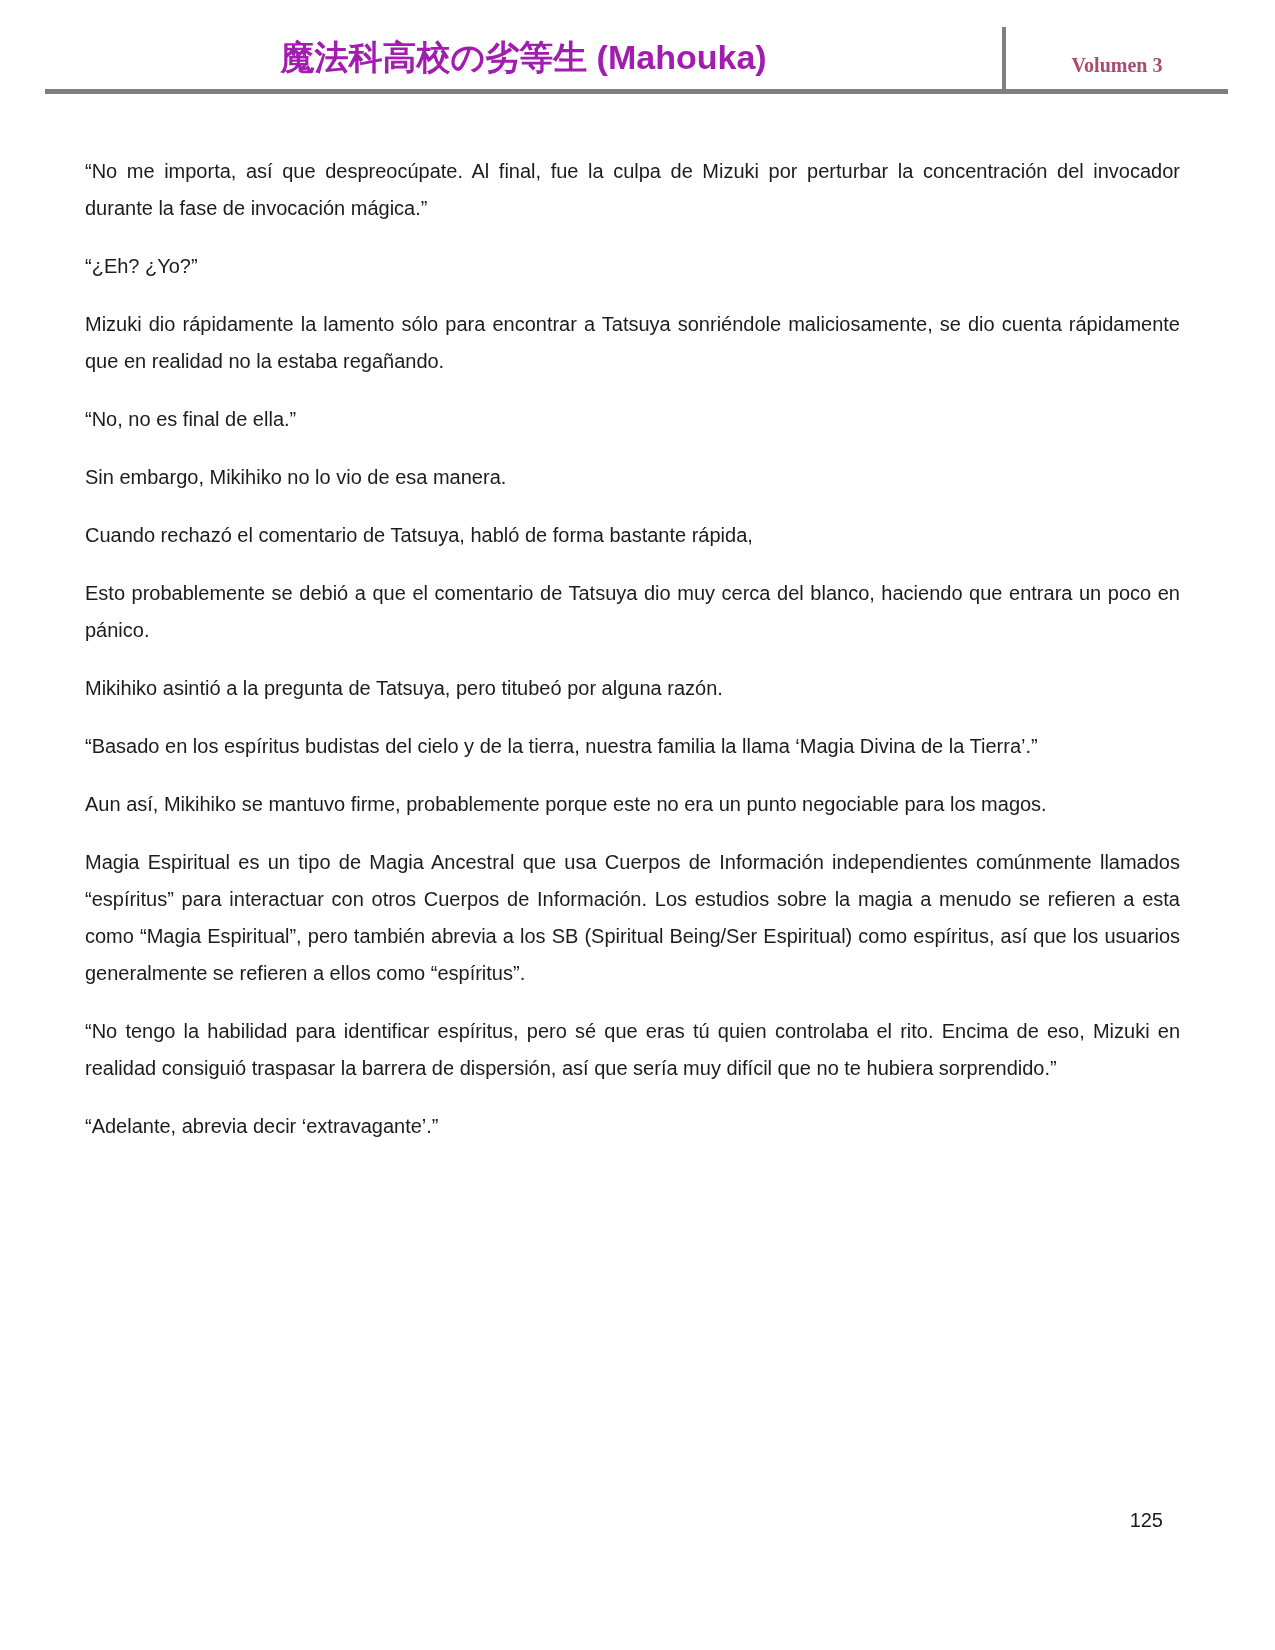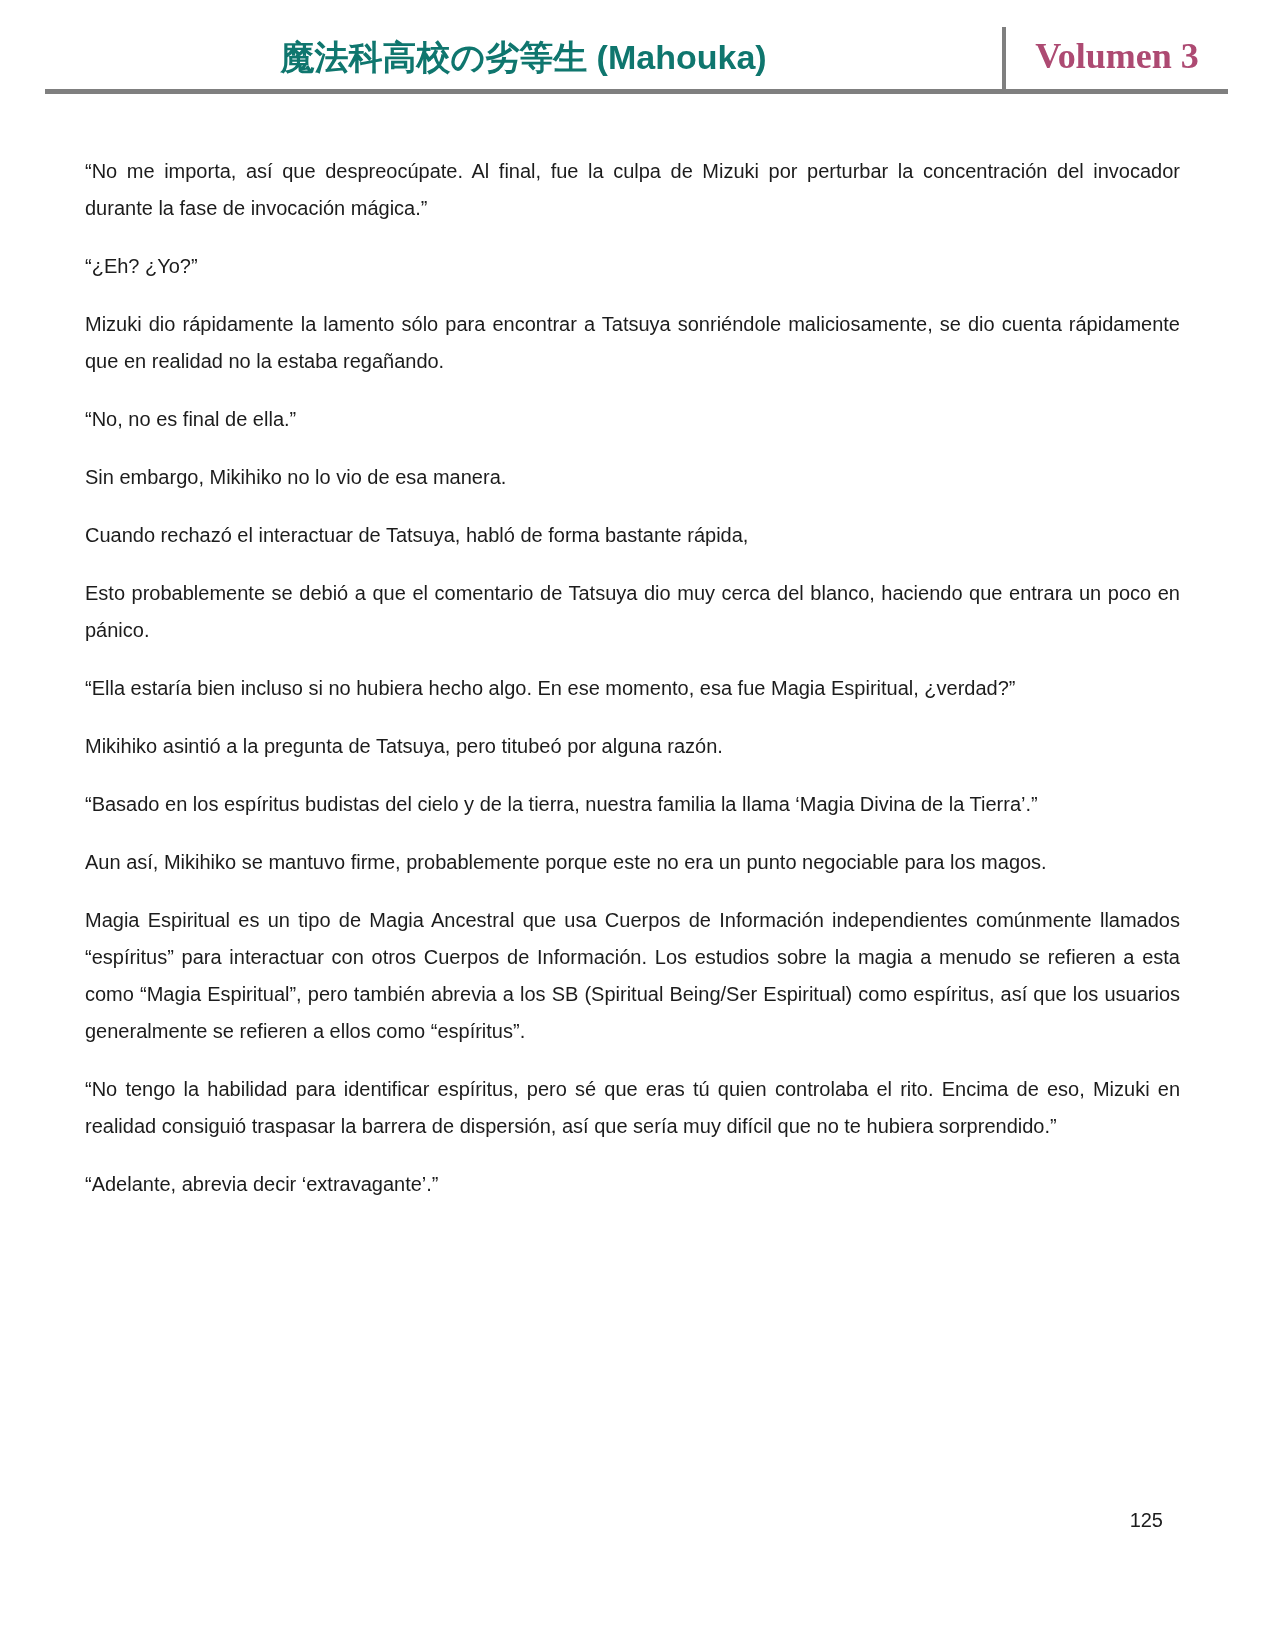--- a/index.html
+++ b/index.html
@@ -19,38 +19,38 @@
     height: 89px;
     border-bottom: 5px solid #7f7f7f;
     display: flex;
     align-items: flex-end;
   }
   .header-left {
     flex: 1;
     text-align: center;
     font-weight: bold;
     font-size: 34px;
-    color: #0f766e;
+    color: #a21caf;
     padding-bottom: 8px;
     font-family: "Liberation Sans", "DejaVu Sans", sans-serif;
     white-space: nowrap;
   }
   .header-divider {
     width: 4px;
     height: 62px;
     background: #7f7f7f;
     flex: none;
   }
   .header-right {
     width: 222px;
     flex: none;
     text-align: center;
     font-family: "Liberation Serif", "DejaVu Serif", serif;
     font-weight: bold;
-    font-size: 36px;
+    font-size: 20px;
     color: #ad4a72;
     padding-bottom: 12px;
   }
   .content {
     position: absolute;
     left: 85px;
     top: 138px;
     width: 1095px;
     color: #1c1c1c;
     font-size: 20px;
@@ -76,23 +76,22 @@
     <div class="header-divider"></div>
     <div class="header-right">Volumen 3</div>
   </div>
 
   <div class="content">
     <p>“No me importa, así que despreocúpate. Al final, fue la culpa de Mizuki por perturbar la concentración del invocador durante la fase de invocación mágica.”</p>
     <p>“¿Eh? ¿Yo?”</p>
     <p>Mizuki dio rápidamente la lamento sólo para encontrar a Tatsuya sonriéndole maliciosamente, se dio cuenta rápidamente que en realidad no la estaba regañando.</p>
     <p>“No, no es final de ella.”</p>
     <p>Sin embargo, Mikihiko no lo vio de esa manera.</p>
-    <p>Cuando rechazó el interactuar de Tatsuya, habló de forma bastante rápida,</p>
+    <p>Cuando rechazó el comentario de Tatsuya, habló de forma bastante rápida,</p>
     <p>Esto probablemente se debió a que el comentario de Tatsuya dio muy cerca del blanco, haciendo que entrara un poco en pánico.</p>
-    <p>“Ella estaría bien incluso si no hubiera hecho algo. En ese momento, esa fue Magia Espiritual, ¿verdad?”</p>
     <p>Mikihiko asintió a la pregunta de Tatsuya, pero titubeó por alguna razón.</p>
     <p>“Basado en los espíritus budistas del cielo y de la tierra, nuestra familia la llama ‘Magia Divina de la Tierra’.”</p>
     <p>Aun así, Mikihiko se mantuvo firme, probablemente porque este no era un punto negociable para los magos.</p>
     <p>Magia Espiritual es un tipo de Magia Ancestral que usa Cuerpos de Información independientes comúnmente llamados “espíritus” para interactuar con otros Cuerpos de Información. Los estudios sobre la magia a menudo se refieren a esta como “Magia Espiritual”, pero también abrevia a los SB (Spiritual Being/Ser Espiritual) como espíritus, así que los usuarios generalmente se refieren a ellos como “espíritus”.</p>
     <p>“No tengo la habilidad para identificar espíritus, pero sé que eras tú quien controlaba el rito. Encima de eso, Mizuki en realidad consiguió traspasar la barrera de dispersión, así que sería muy difícil que no te hubiera sorprendido.”</p>
     <p>“Adelante, abrevia decir ‘extravagante’.”</p>
   </div>
 
   <div class="page-number">125</div>
 

